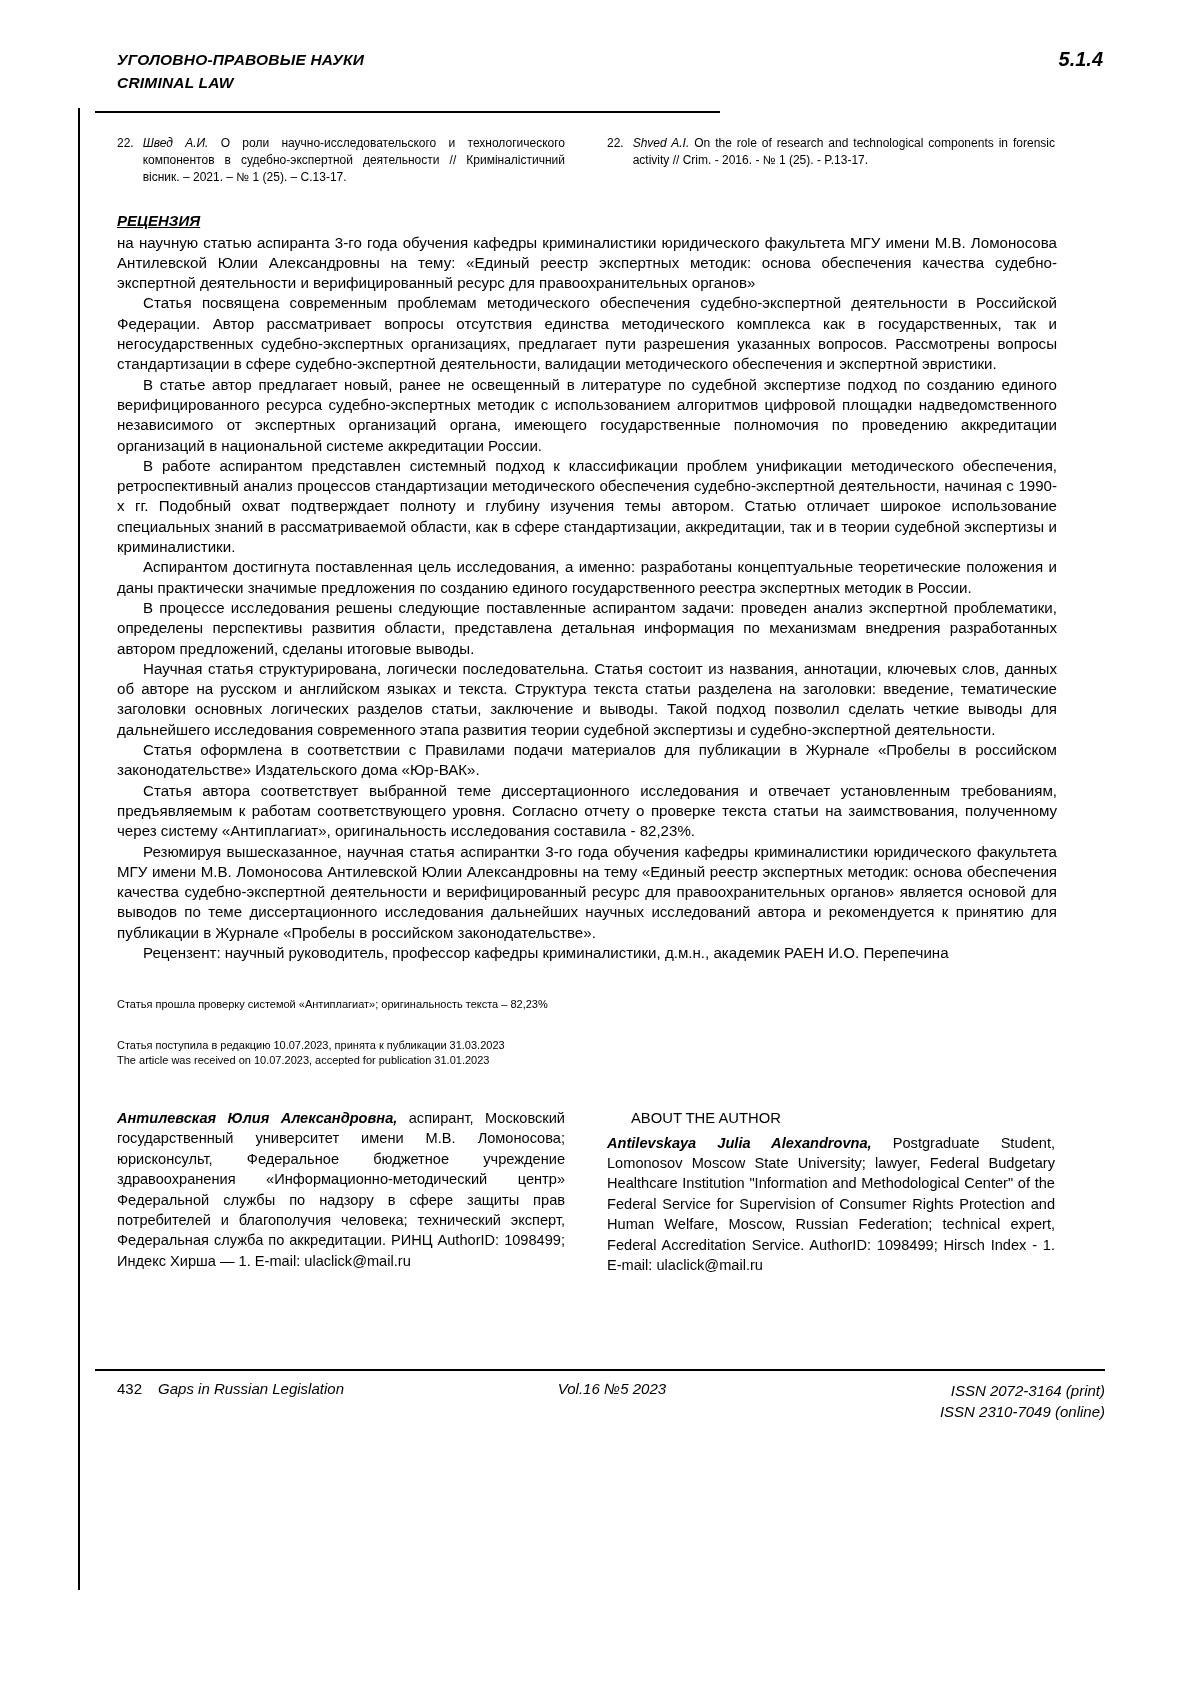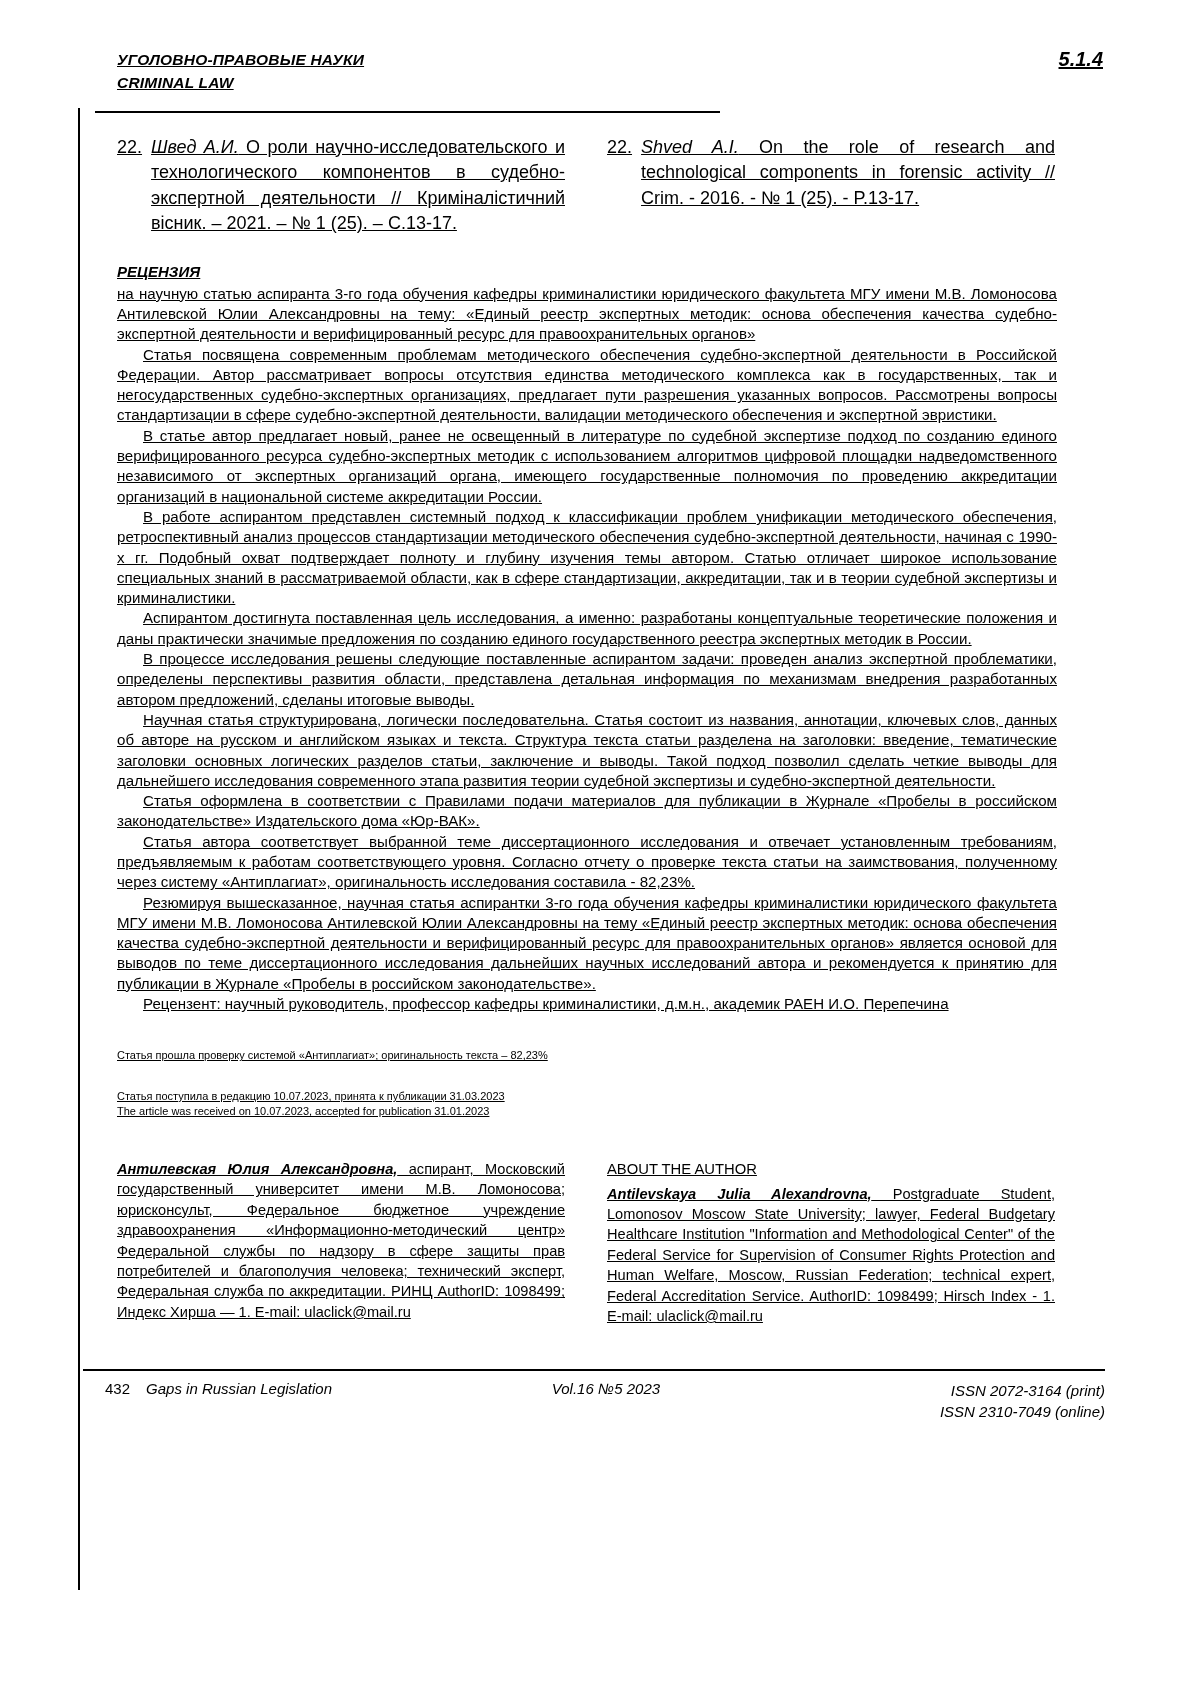--- a/index.html
+++ b/index.html
@@ -15,21 +15,20 @@
     position: relative;
     overflow: hidden;
   }
   .page {
     position: absolute;
     left: 0; top: 0;
     width: 1200px;
     height: 1495px;
     box-sizing: border-box;
     padding: 40px 95px 0 95px;
-    text-decoration: underline;
   }
   
   .left-rule {
     position: absolute;
     left: 78px;
     top: 108px;
     width: 2px;
     height: 1482px;
     background: #000;
   }
@@ -63,21 +62,21 @@
   }
   
   .ref-block {
     display: flex;
     gap: 42px;
     margin-top: 22px;
     padding-left: 22px;
   }
   .ref-col {
     width: 448px;
-    font-size: 18px;
+    font-size: 12px;
     line-height: 1.42;
     text-align: justify;
   }
   .ref-item {
     display: flex;
     gap: 9px;
   }
   .ref-num { flex: 0 0 auto; }
   .ref-text { flex: 1 1 auto; text-align: justify; }
   .it { font-style: italic; }
@@ -125,25 +124,25 @@
     text-align: justify;
   }
   .author-head {
     font-size: 14.8px;
     margin-bottom: 4px;
   }
   .author-name {
     font-weight: bold;
     font-style: italic;
   }
-  .author-col.right .author-head { padding-left: 0; }
+  .author-col.right .author-head { padding-left: 0; margin-left: 24px; }
   
   .footer {
     position: absolute;
-    left: 83px;
+    left: 95px;
     right: 95px;
     bottom: 72px;
   }
   .footer-rule {
     height: 2px;
     background: #000;
     margin-left: 0;
   }
   .footer-row {
     display: flex;

